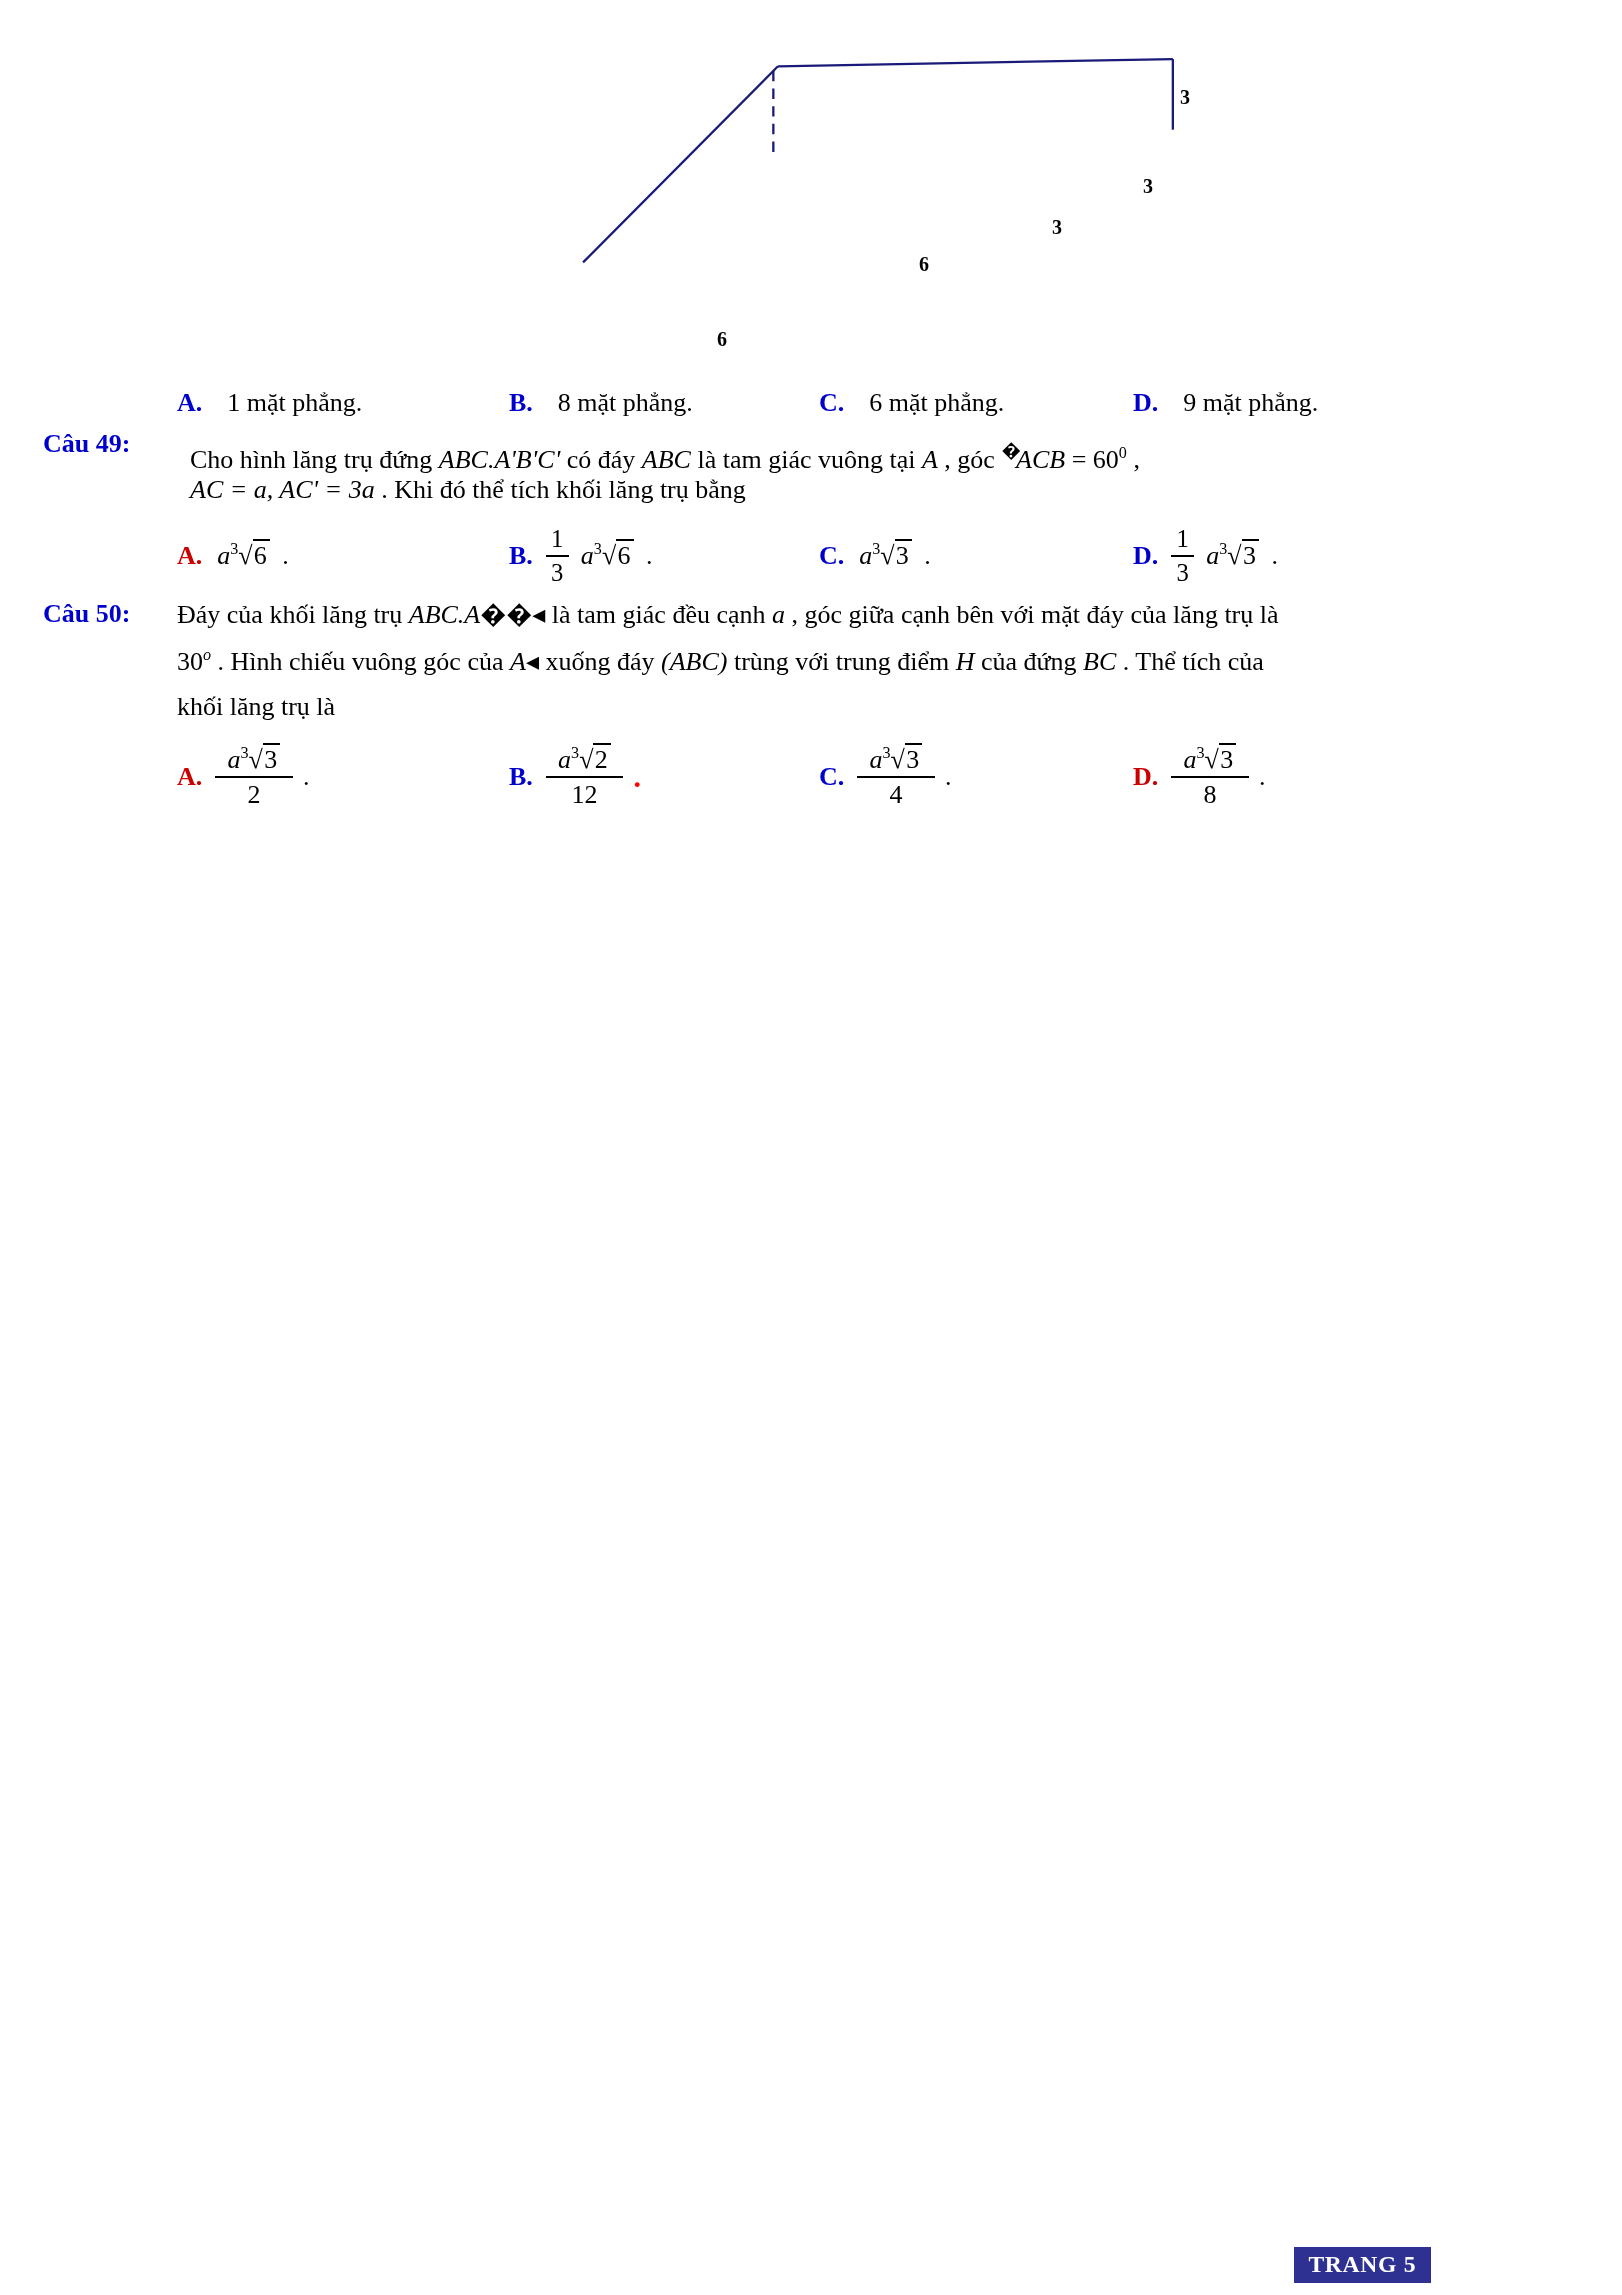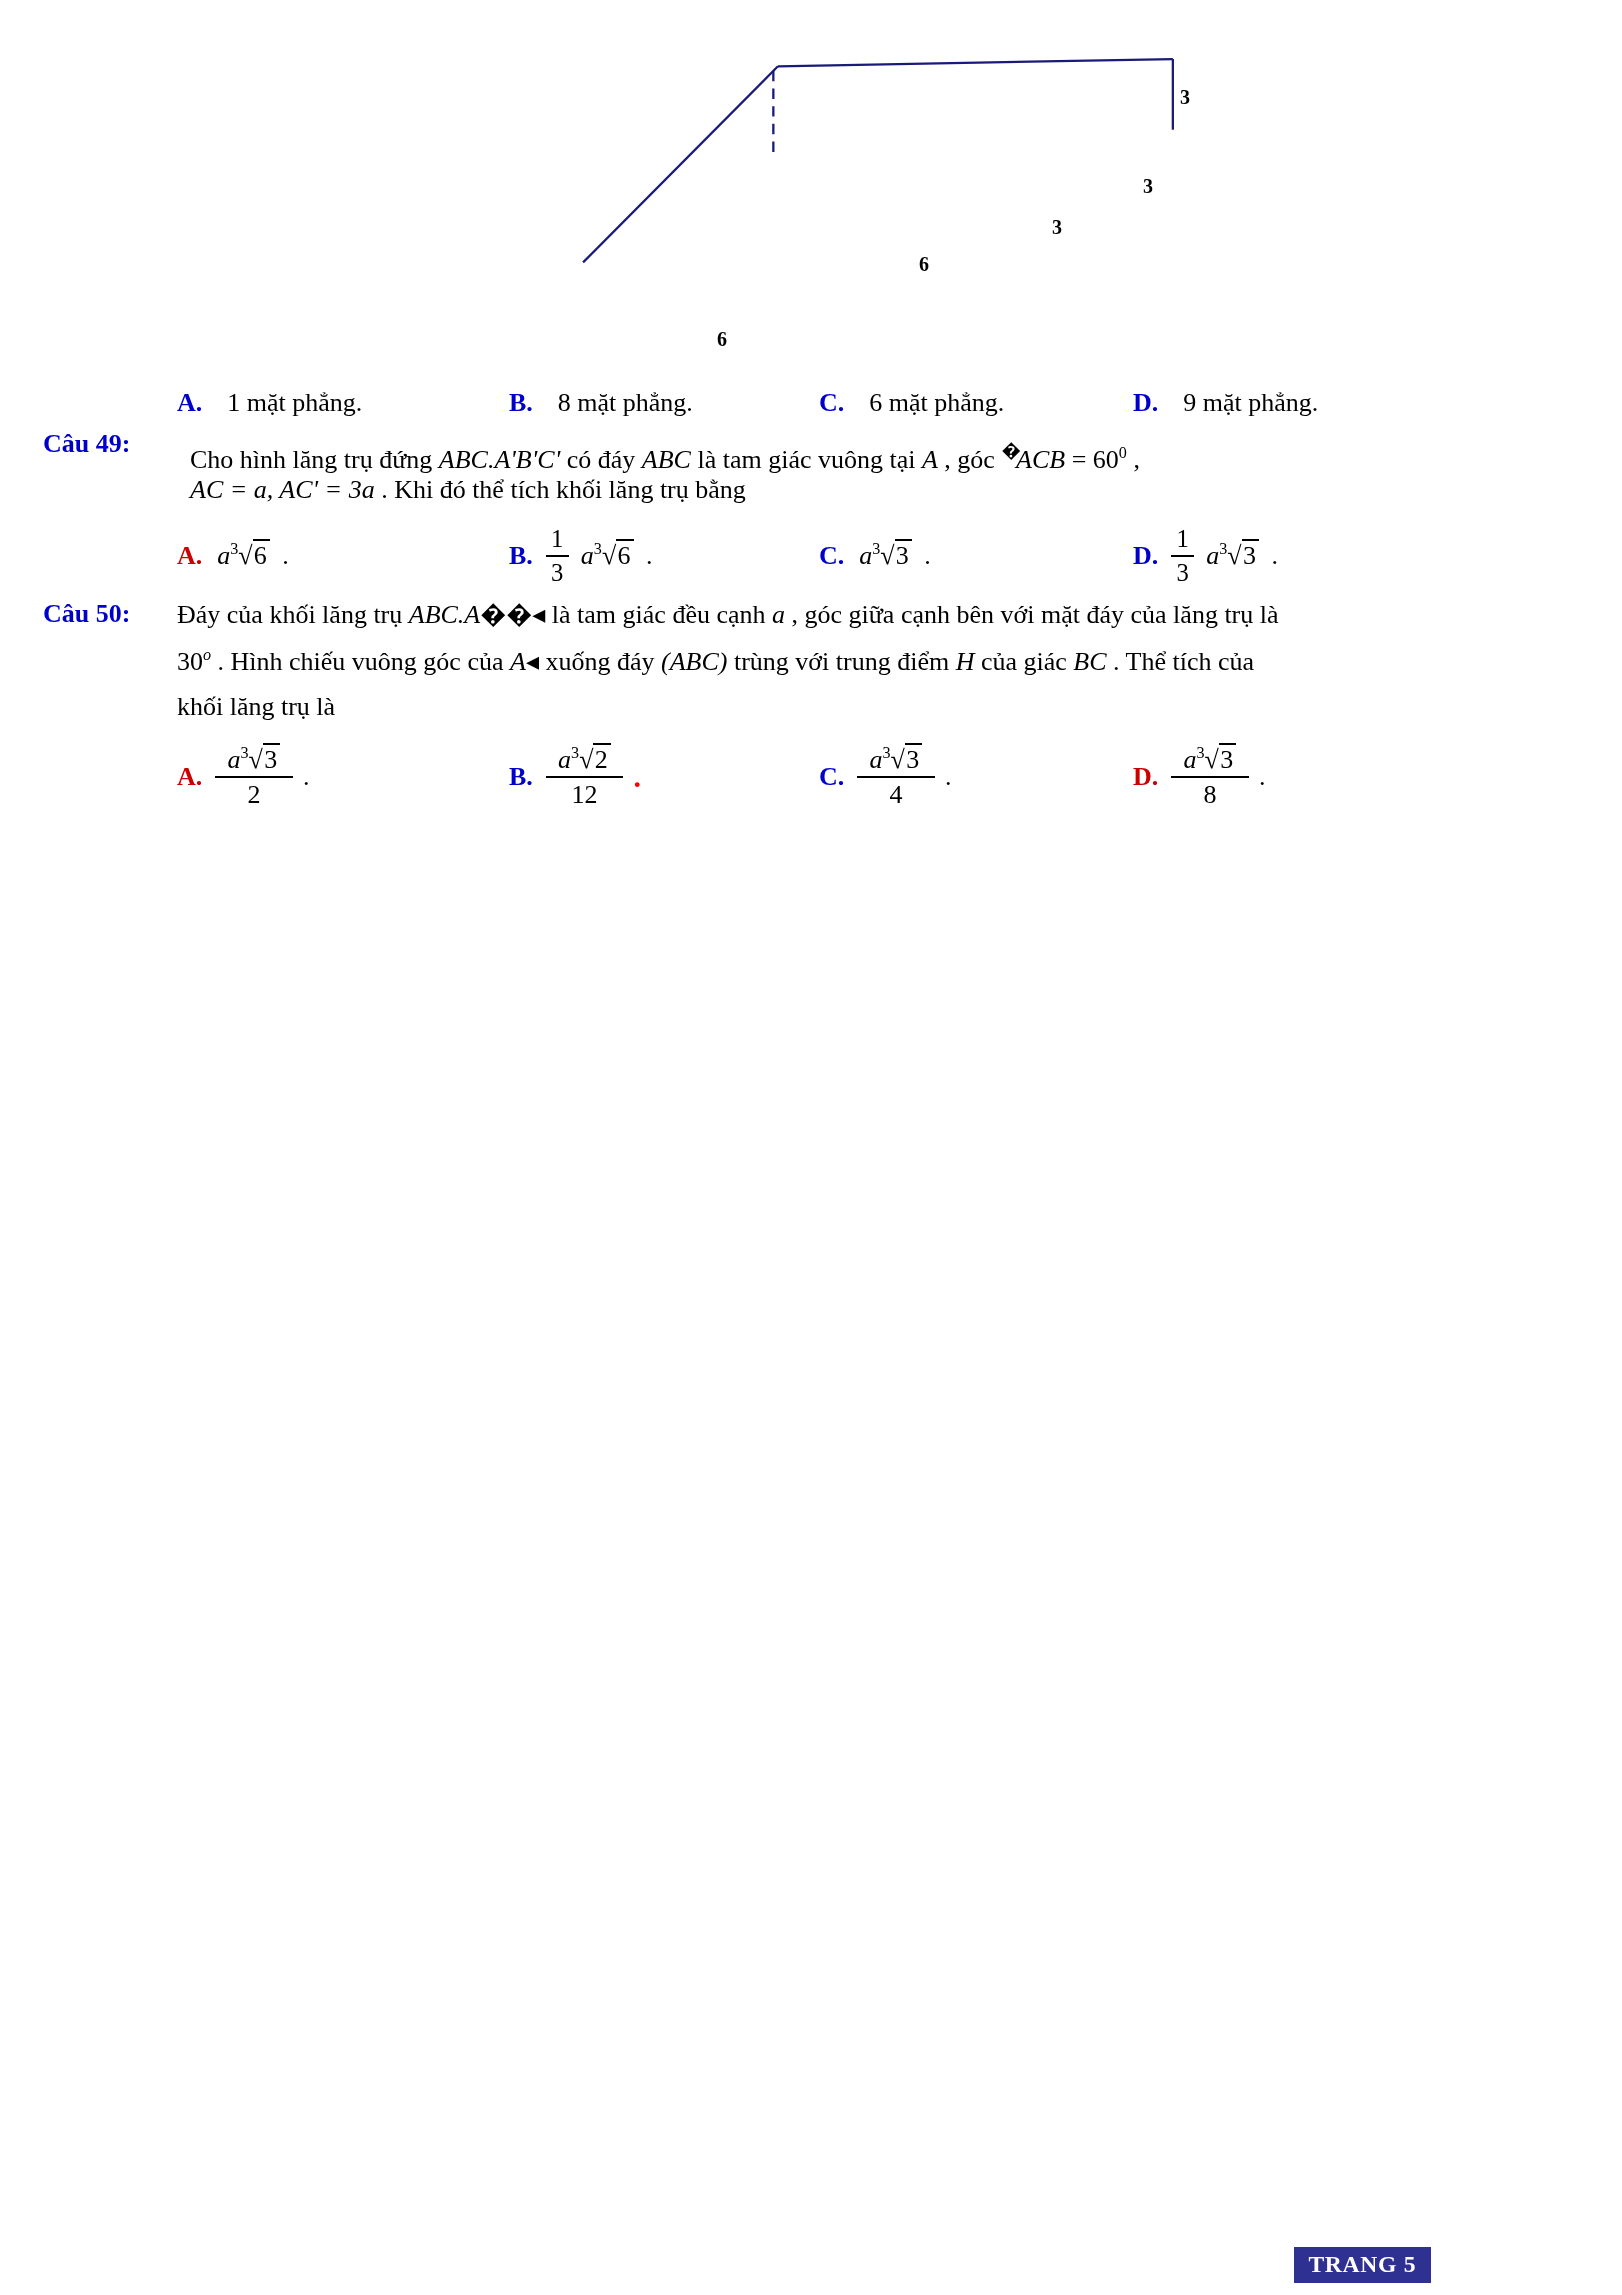--- a/index.html
+++ b/index.html
@@ -147,21 +147,21 @@
           </span>
           <span class="math"><span class="s-i">a</span><sup class="s-sup">3</sup><span class="sqrt"><span>√</span><span class="rad">3</span></span></span>
           <span class="tail">.</span>
         </div>
       </div>
   </div>
 
   <div>
     <div class="q-label q-blue" style="top: 599px; color: rgb(0, 0, 204);">Câu 50:</div>
     <div class="q-line" style="left:177px;top:599px"><span>Đáy của khối lăng trụ </span><span class="s-i">ABC.A</span><span>��◂</span><span> là tam giác đều cạnh </span><span class="s-i">a</span><span> , góc giữa cạnh bên với mặt đáy của lăng trụ là</span></div>
-    <div class="q-line" style="left:177px;top:645px"><span>30</span><sup class="s-sup s-i">o</sup><span> . Hình chiếu vuông góc của </span><span class="s-i">A</span><span>◂</span><span> xuống đáy </span><span class="s-i">(ABC)</span><span> trùng với trung điểm </span><span class="s-i">H</span><span> của giác </span><span class="s-i">BC</span><span> . Thể tích của</span></div>
+    <div class="q-line" style="left:177px;top:645px"><span>30</span><sup class="s-sup s-i">o</sup><span> . Hình chiếu vuông góc của </span><span class="s-i">A</span><span>◂</span><span> xuống đáy </span><span class="s-i">(ABC)</span><span> trùng với trung điểm </span><span class="s-i">H</span><span> của đứng </span><span class="s-i">BC</span><span> . Thể tích của</span></div>
     <div class="q-line" style="left:177px;top:691px"><span>khối lăng trụ là</span></div>
     <div class="opt-row row-50" style="top:728px">
         <div class="opt" style="left: 177px;">
           <span class="letter" style="color: rgb(204, 0, 0);">A.</span>
           <span class="frac">
             <span class="fnum"><span class="math"><span class="s-i">a</span><sup class="s-sup">3</sup><span class="sqrt"><span>√</span><span class="rad">3</span></span></span></span>
             <span class="fden">2</span>
           </span>
           <span class="tail">.</span>
         </div>

